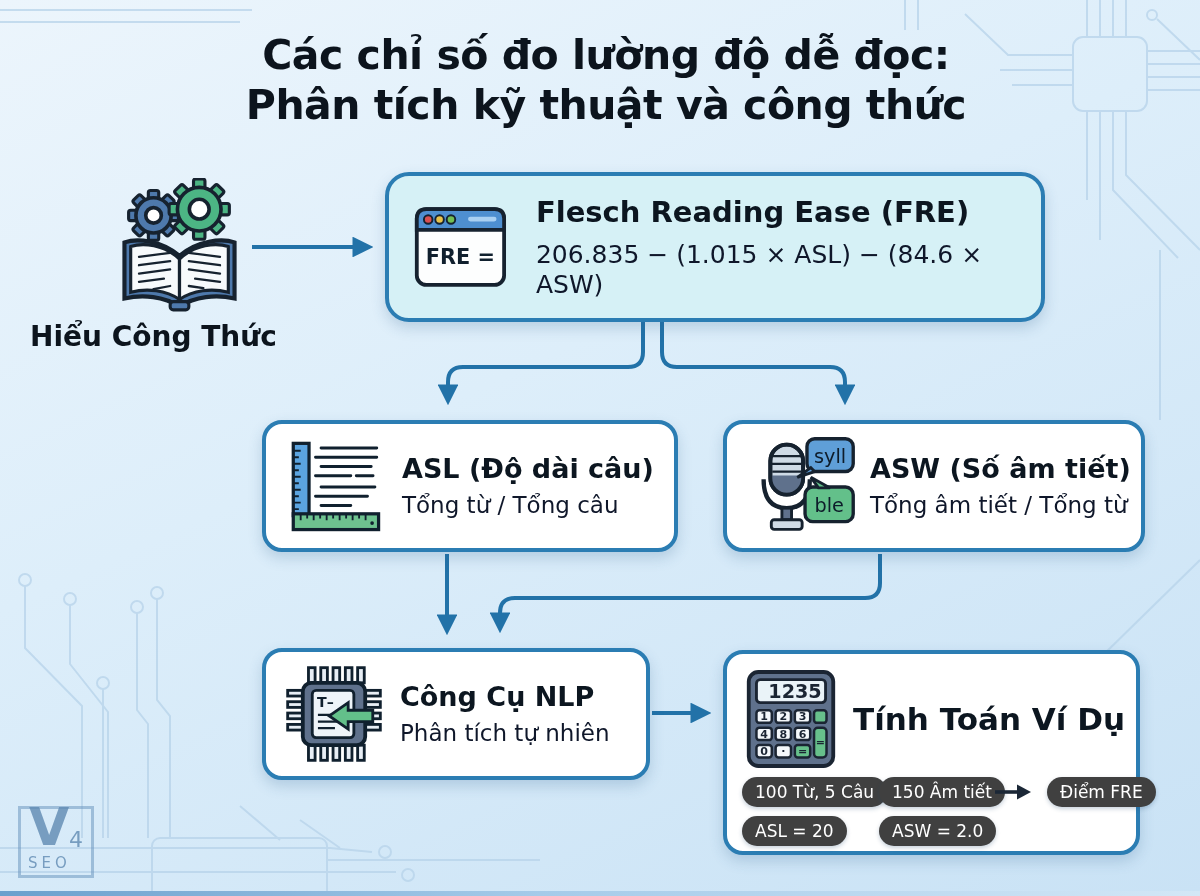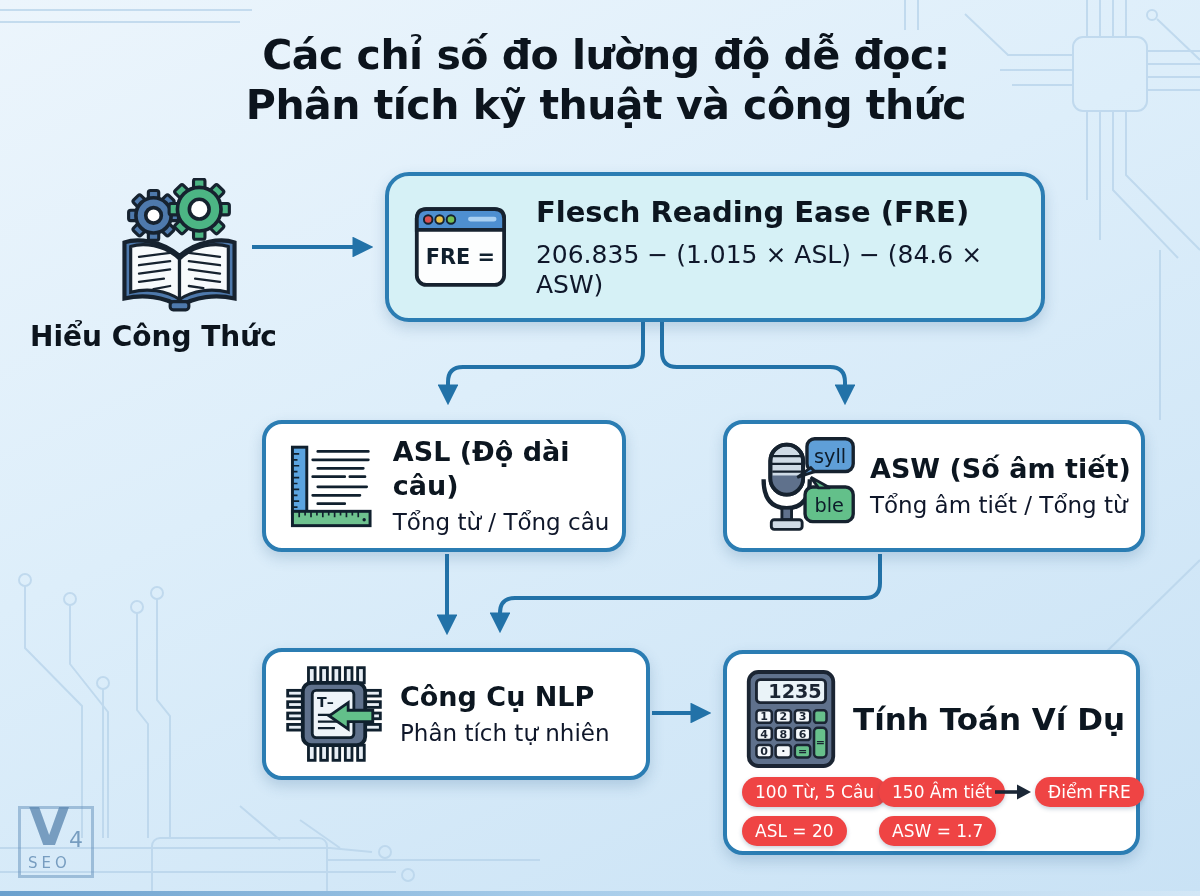--- a/index.html
+++ b/index.html
@@ -24,29 +24,29 @@
     display:flex; align-items:center; box-sizing:border-box;
   }
   .node .txt{display:flex; flex-direction:column; justify-content:center;}
   .node .ttl{font-weight:700; font-size:27px; color:#0c1620; line-height:1.25;}
   .node .sub{font-size:23px; color:#0f172a; margin-top:6px; line-height:1.2;}
 
   .fre{ left:385px; top:172px; width:660px; height:150px; background:#d6f1f6; border-radius:24px; padding-left:24px; gap:28px;}
   .fre .ttl{font-size:29px;}
   .fre .sub{font-size:25px; margin-top:9px;}
 
-  .asl{ left:262px; top:420px; width:364px; height:132px; padding-left:18px; gap:16px;}
+  .asl{ left:262px; top:420px; width:416px; height:132px; padding-left:18px; gap:16px;}
   .asw{ left:723px; top:420px; width:422px; height:132px; padding-left:25px; gap:10px;}
   .nlp{ left:262px; top:648px; width:388px; height:132px; padding-left:16px; gap:14px;}
   .calc{ left:723px; top:650px; width:417px; height:205px; display:block;}
 
   .calc-head{display:flex; align-items:center; gap:14px; padding:12px 0 0 16px;}
   .calc .ttl{font-size:31px;}
   .pill{
-    position:absolute; height:30px; border-radius:16px; background:#ef4444;
+    position:absolute; height:30px; border-radius:16px; background:#404040;
     color:#fff; font-size:17px; display:inline-flex; align-items:center;
     padding:0 13px; white-space:nowrap; box-shadow:0 2px 4px rgba(30,70,110,.25);
   }
   .intro-icon{position:absolute; left:112px; top:178px; z-index:3;}
   .intro-label{
     position:absolute; left:30px; top:320px; width:300px; text-align:left;
     font-size:28px; font-weight:700; color:#0c141d; z-index:3;
   }
 
   .logo{
@@ -324,23 +324,23 @@
         </g>
       </svg>
       <div class="ttl">Tính Toán Ví Dụ</div>
     </div>
     <span class="pill" style="left:15px; top:123px;">100 Từ, 5 Câu</span>
     <span class="pill" style="left:152px; top:123px;">150 Âm tiết</span>
     <svg style="position:absolute; left:266px; top:128px;" width="40" height="20" viewBox="0 0 40 20">
       <path d="M2,10 H26" stroke="#1b2736" stroke-width="3.6" fill="none"></path>
       <polygon points="24,2.5 38,10 24,17.5" fill="#1b2736"></polygon>
     </svg>
-    <span class="pill" style="left:308px; top:123px;">Điểm FRE</span>
+    <span class="pill" style="left:320px; top:123px;">Điểm FRE</span>
     <span class="pill" style="left:15px; top:162px;">ASL = 20</span>
-    <span class="pill" style="left:152px; top:162px;">ASW = 1.7</span>
+    <span class="pill" style="left:152px; top:162px;">ASW = 2.0</span>
   </div>
 
   <div class="logo">
     <span class="v">V</span>
     <span class="n4">4</span>
     <span class="seo">SEO</span>
   </div>
 
   <div class="bottom-bar"></div>
 </div>

